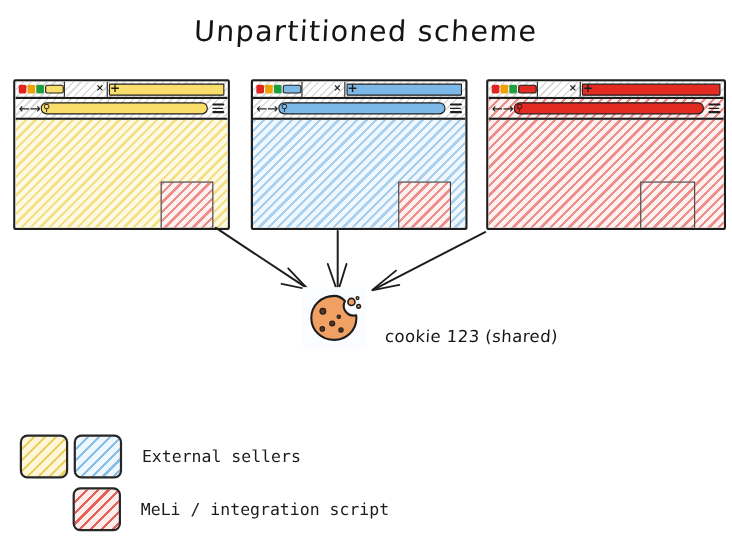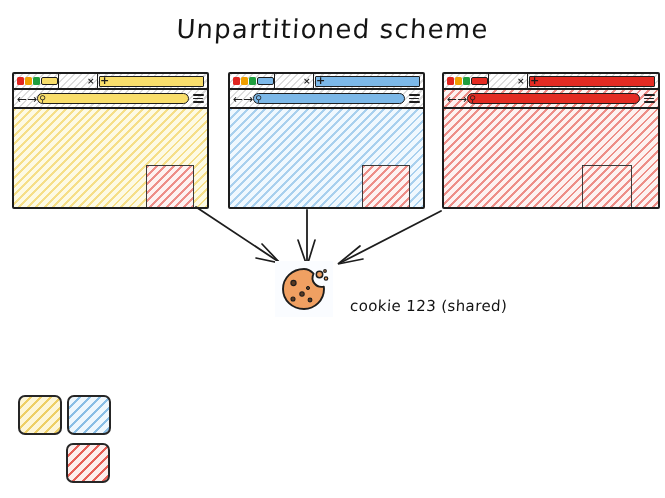--- a/index.html
+++ b/index.html
@@ -408,16 +408,18 @@
     <circle cx="44.5" cy="13.5" r="3.2" fill="#f0a062" stroke="#1d1d1d" stroke-width="1.5"></circle>
     <circle cx="51" cy="17.5" r="1.7" fill="#f0a062" stroke="#1d1d1d" stroke-width="1.3"></circle>
     <circle cx="50" cy="10" r="1.3" fill="#f0a062" stroke="#1d1d1d" stroke-width="1.2"></circle>
   </svg>
 </div>
 <div id="cookie-label">cookie 123 (shared)</div>
 
 <div class="legend-row" id="legend-row-0">
   <span class="swatch sw-yellow"></span>
   <span class="swatch sw-blue"></span>
+  <span class="legend-label">External sellers</span>
 </div>
 <div class="legend-row" id="legend-row-1">
   <span class="swatch sw-red"></span>
+  <span class="legend-label">MeLi / integration script</span>
 </div>
 
 </body></html>

